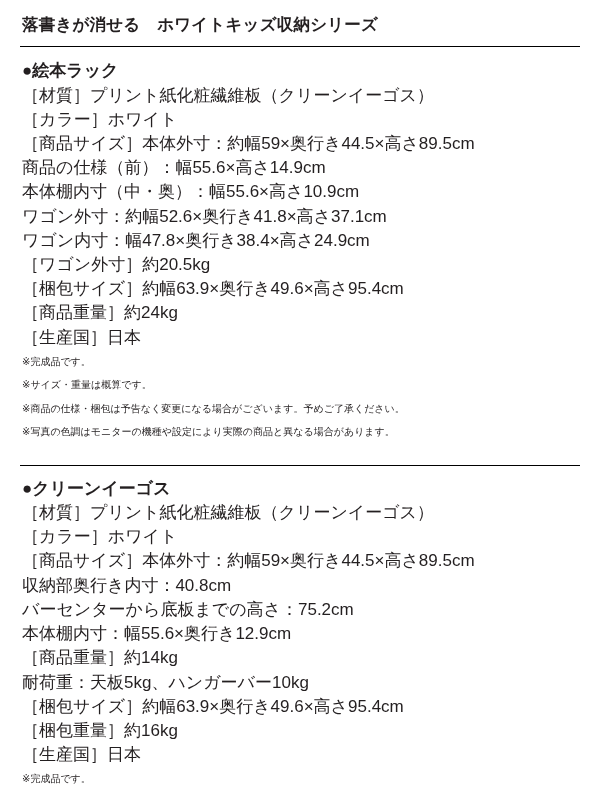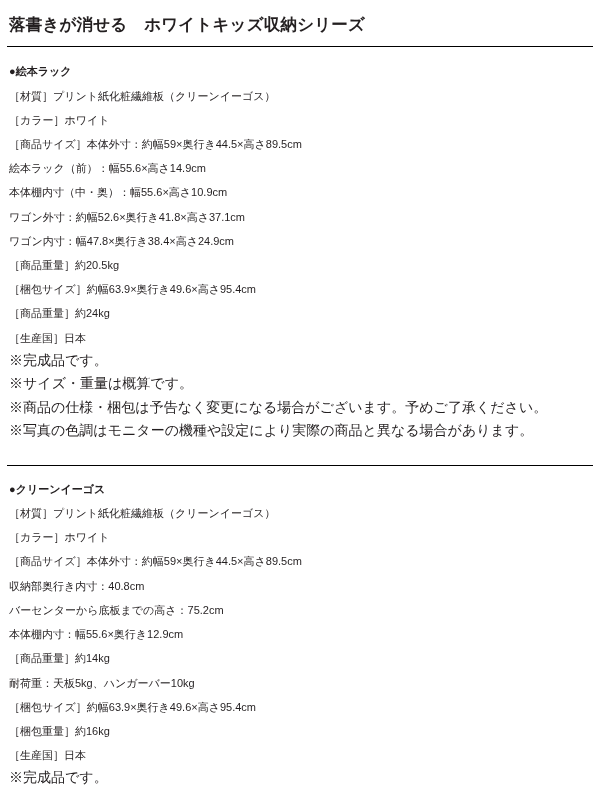--- a/index.html
+++ b/index.html
@@ -12,21 +12,21 @@
     height: 798px;
     font-family: "Liberation Sans", "DejaVu Sans", sans-serif;
     color: #231f20;
     overflow: hidden;
   }
   .page {
     position: relative;
     width: 600px;
     height: 568px;
     box-sizing: border-box;
-    padding: 0 7px;
+    padding: 0 20px;
   }
   .title {
     font-size: 16.5px;
     font-weight: bold;
     letter-spacing: 0.2px;
     padding: 14px 2px 0 2px;
     line-height: 1.3;
     white-space: pre;
   }
   .rule {
@@ -38,32 +38,31 @@
   .section {
     padding: 0 2px;
   }
   .section.first {
     margin-top: 12px;
   }
   .section.second {
     margin-top: 0;
   }
   .spec-line {
-    font-size: 11px;
+    font-size: 17px;
     line-height: 24.2px;
     white-space: pre;
     letter-spacing: 0px;
   }
   .spec-line.heading {
     font-weight: bold;
   }
   .spec-line.note {
-    font-size: 14px;
+    font-size: 10px;
     line-height: 23.5px;
-    font-family: Liberation Mono, monospace;
   }
   .gap {
     height: 11px;
   }
   .divider-gap {
     height: 10px;
   }
 </style>
 </head>
 <body>
@@ -72,25 +71,25 @@
 
   <div class="title">落書きが消せる　ホワイトキッズ収納シリーズ</div>
 
   <hr class="rule">
 
   <div class="section first">
     <div class="spec-line heading">●絵本ラック</div>
     <div class="spec-line">［材質］プリント紙化粧繊維板（クリーンイーゴス）</div>
     <div class="spec-line">［カラー］ホワイト</div>
     <div class="spec-line">［商品サイズ］本体外寸：約幅59×奥行き44.5×高さ89.5cm</div>
-    <div class="spec-line">絵本ラック（前）：幅55.6×高さ14.9cm</div>
+    <div class="spec-line">商品の仕様（前）：幅55.6×高さ14.9cm</div>
     <div class="spec-line">本体棚内寸（中・奥）：幅55.6×高さ10.9cm</div>
     <div class="spec-line">ワゴン外寸：約幅52.6×奥行き41.8×高さ37.1cm</div>
     <div class="spec-line">ワゴン内寸：幅47.8×奥行き38.4×高さ24.9cm</div>
-    <div class="spec-line">［商品重量］約20.5kg</div>
+    <div class="spec-line">［ワゴン外寸］約20.5kg</div>
     <div class="spec-line">［梱包サイズ］約幅63.9×奥行き49.6×高さ95.4cm</div>
     <div class="spec-line">［商品重量］約24kg</div>
     <div class="spec-line">［生産国］日本</div>
     <div class="spec-line note">※完成品です。</div>
     <div class="spec-line note">※サイズ・重量は概算です。</div>
     <div class="spec-line note">※商品の仕様・梱包は予告なく変更になる場合がございます。予めご了承ください。</div>
     <div class="spec-line note">※写真の色調はモニターの機種や設定により実際の商品と異なる場合があります。</div>
   </div>
 
   <div class="divider-gap"></div>

